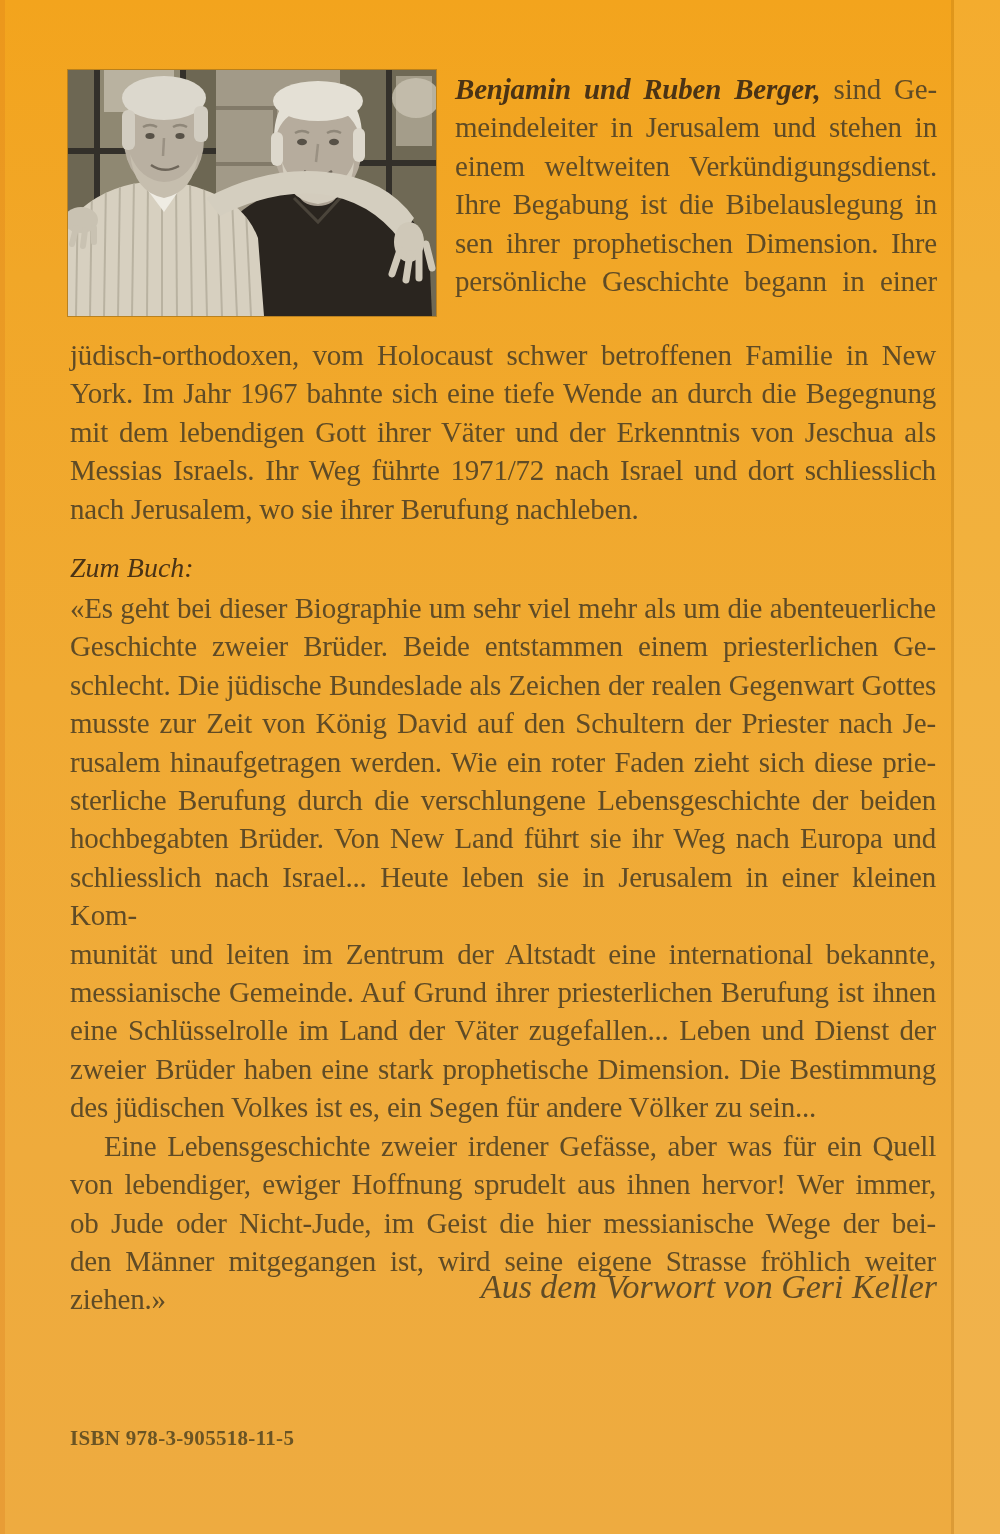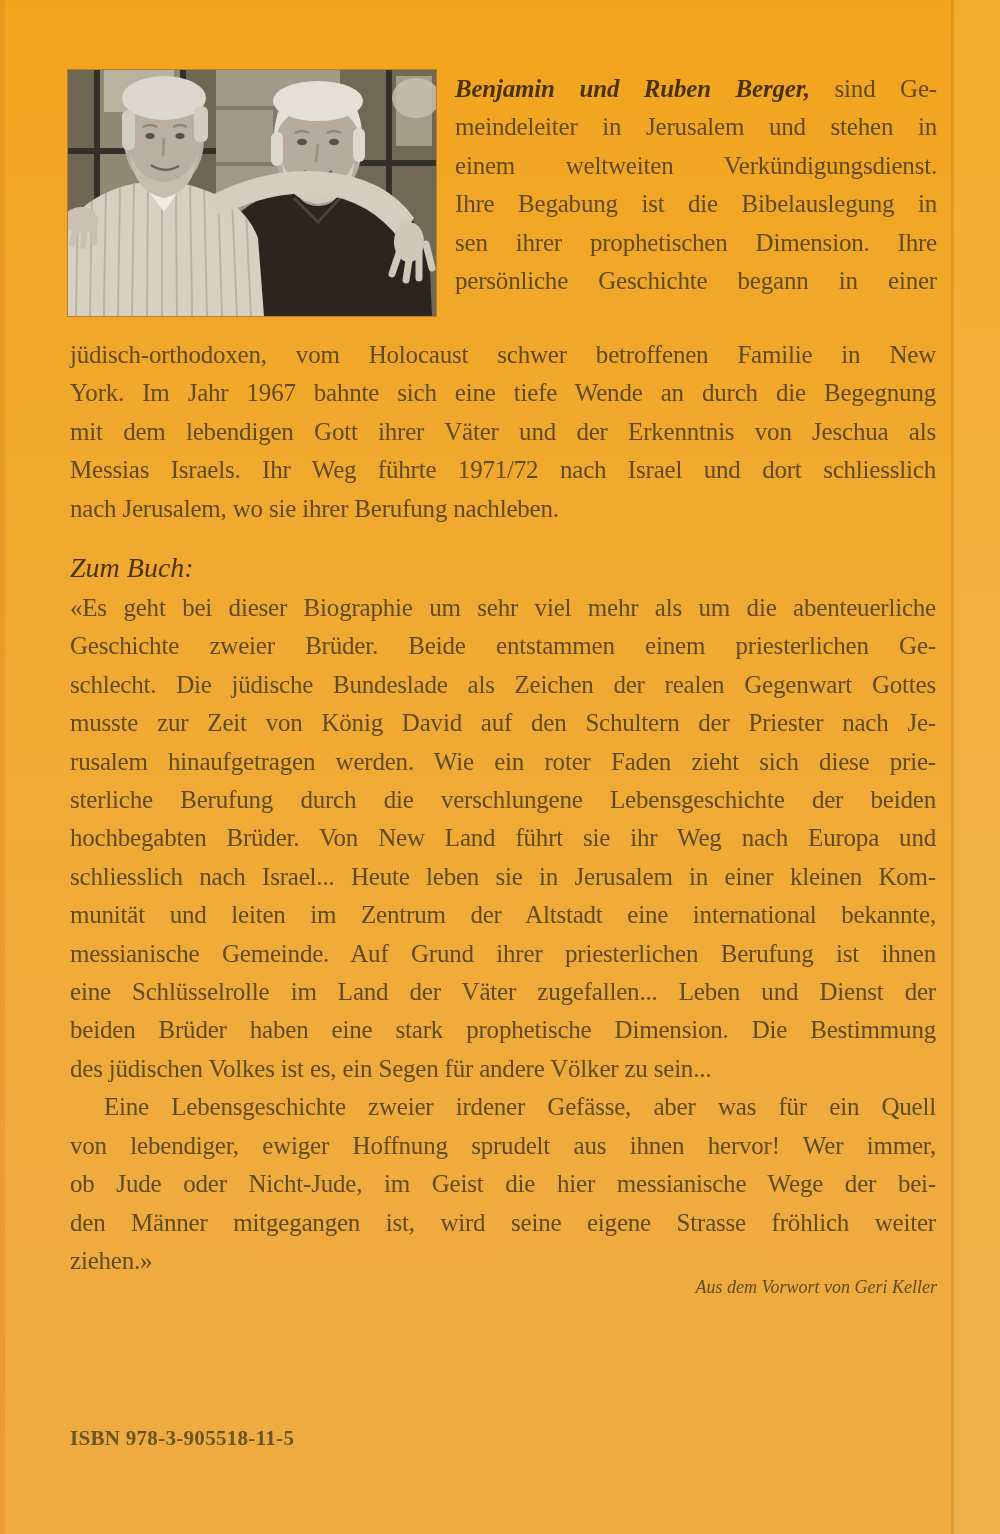--- a/index.html
+++ b/index.html
@@ -12,33 +12,33 @@
   }
   
   .edge-left{position:absolute;top:0;left:0;width:5px;height:100%;background:rgba(215,115,25,.25);}
   .crease-line{position:absolute;top:0;right:46px;width:3px;height:100%;background:rgba(150,95,15,.20);}
   .crease-light{position:absolute;top:0;right:0;width:46px;height:100%;background:rgba(255,228,165,.13);}
 
   .photo{position:absolute;left:68px;top:70px;width:368px;height:246px;margin:0;
          outline:1px solid rgba(80,60,20,.35);}
   .photo svg{display:block;width:100%;height:100%;}
 
-  .ln{text-align:justify;text-align-last:justify;font-size:25px;line-height:38.4px;letter-spacing:-0.2px;}
+  .ln{text-align:justify;text-align-last:justify;font-size:29px;line-height:38.4px;letter-spacing:-0.2px;}
   .ln.end{text-align-last:left;}
   .ln.indent{padding-left:34px;}
 
   .beside{position:absolute;left:455px;top:70px;width:482px;}
   .fullbio{position:absolute;left:70px;top:336px;width:866px;}
   .lead{font-weight:bold;font-style:italic;color:#4a3315;}
 
   .heading{position:absolute;left:70px;top:549px;font-size:28px;line-height:38px;
            font-weight:normal;font-style:italic;color:#4a3315;}
   .quote{position:absolute;left:70px;top:589px;width:866px;}
   .attribution{position:absolute;left:70px;top:1268px;width:867px;text-align:right;
-               font-style:italic;font-size:18px;line-height:38px;color:#5f4b26;}
+               font-style:italic;font-size:34px;line-height:38px;color:#5f4b26;}
   .isbn{position:absolute;left:70px;top:1426px;font-size:21px;font-weight:bold;
         color:#6a5424;letter-spacing:.3px;}
 </style>
 </head>
 <body>
 
 <div class="cover">
 
   <div class="edge-left"></div>
   <div class="crease-light"></div>
@@ -154,21 +154,21 @@
     <div class="ln">Geschichte zweier Brüder. Beide entstammen einem priesterlichen Ge-</div>
     <div class="ln">schlecht. Die jüdische Bundeslade als Zeichen der realen Gegenwart Gottes</div>
     <div class="ln">musste zur Zeit von König David auf den Schultern der Priester nach Je-</div>
     <div class="ln">rusalem hinaufgetragen werden. Wie ein roter Faden zieht sich diese prie-</div>
     <div class="ln">sterliche Berufung durch die verschlungene Lebensgeschichte der beiden</div>
     <div class="ln">hochbegabten Brüder. Von New Land führt sie ihr Weg nach Europa und</div>
     <div class="ln">schliesslich nach Israel... Heute leben sie in Jerusalem in einer kleinen Kom-</div>
     <div class="ln">munität und leiten im Zentrum der Altstadt eine international bekannte,</div>
     <div class="ln">messianische Gemeinde. Auf Grund ihrer priesterlichen Berufung ist ihnen</div>
     <div class="ln">eine Schlüsselrolle im Land der Väter zugefallen... Leben und Dienst der</div>
-    <div class="ln">beiden Brüder haben eine stark prophetische Dimension. Die Bestimmung</div>
+    <div class="ln">zweier Brüder haben eine stark prophetische Dimension. Die Bestimmung</div>
     <div class="ln end">des jüdischen Volkes ist es, ein Segen für andere Völker zu sein...</div>
     <div class="ln indent">Eine Lebensgeschichte zweier irdener Gefässe, aber was für ein Quell</div>
     <div class="ln">von lebendiger, ewiger Hoffnung sprudelt aus ihnen hervor! Wer immer,</div>
     <div class="ln">ob Jude oder Nicht-Jude, im Geist die hier messianische Wege der bei-</div>
     <div class="ln">den Männer mitgegangen ist, wird seine eigene Strasse fröhlich weiter</div>
     <div class="ln end">ziehen.»</div>
   </div>
 
   <div class="attribution">Aus dem Vorwort von Geri Keller</div>
 

